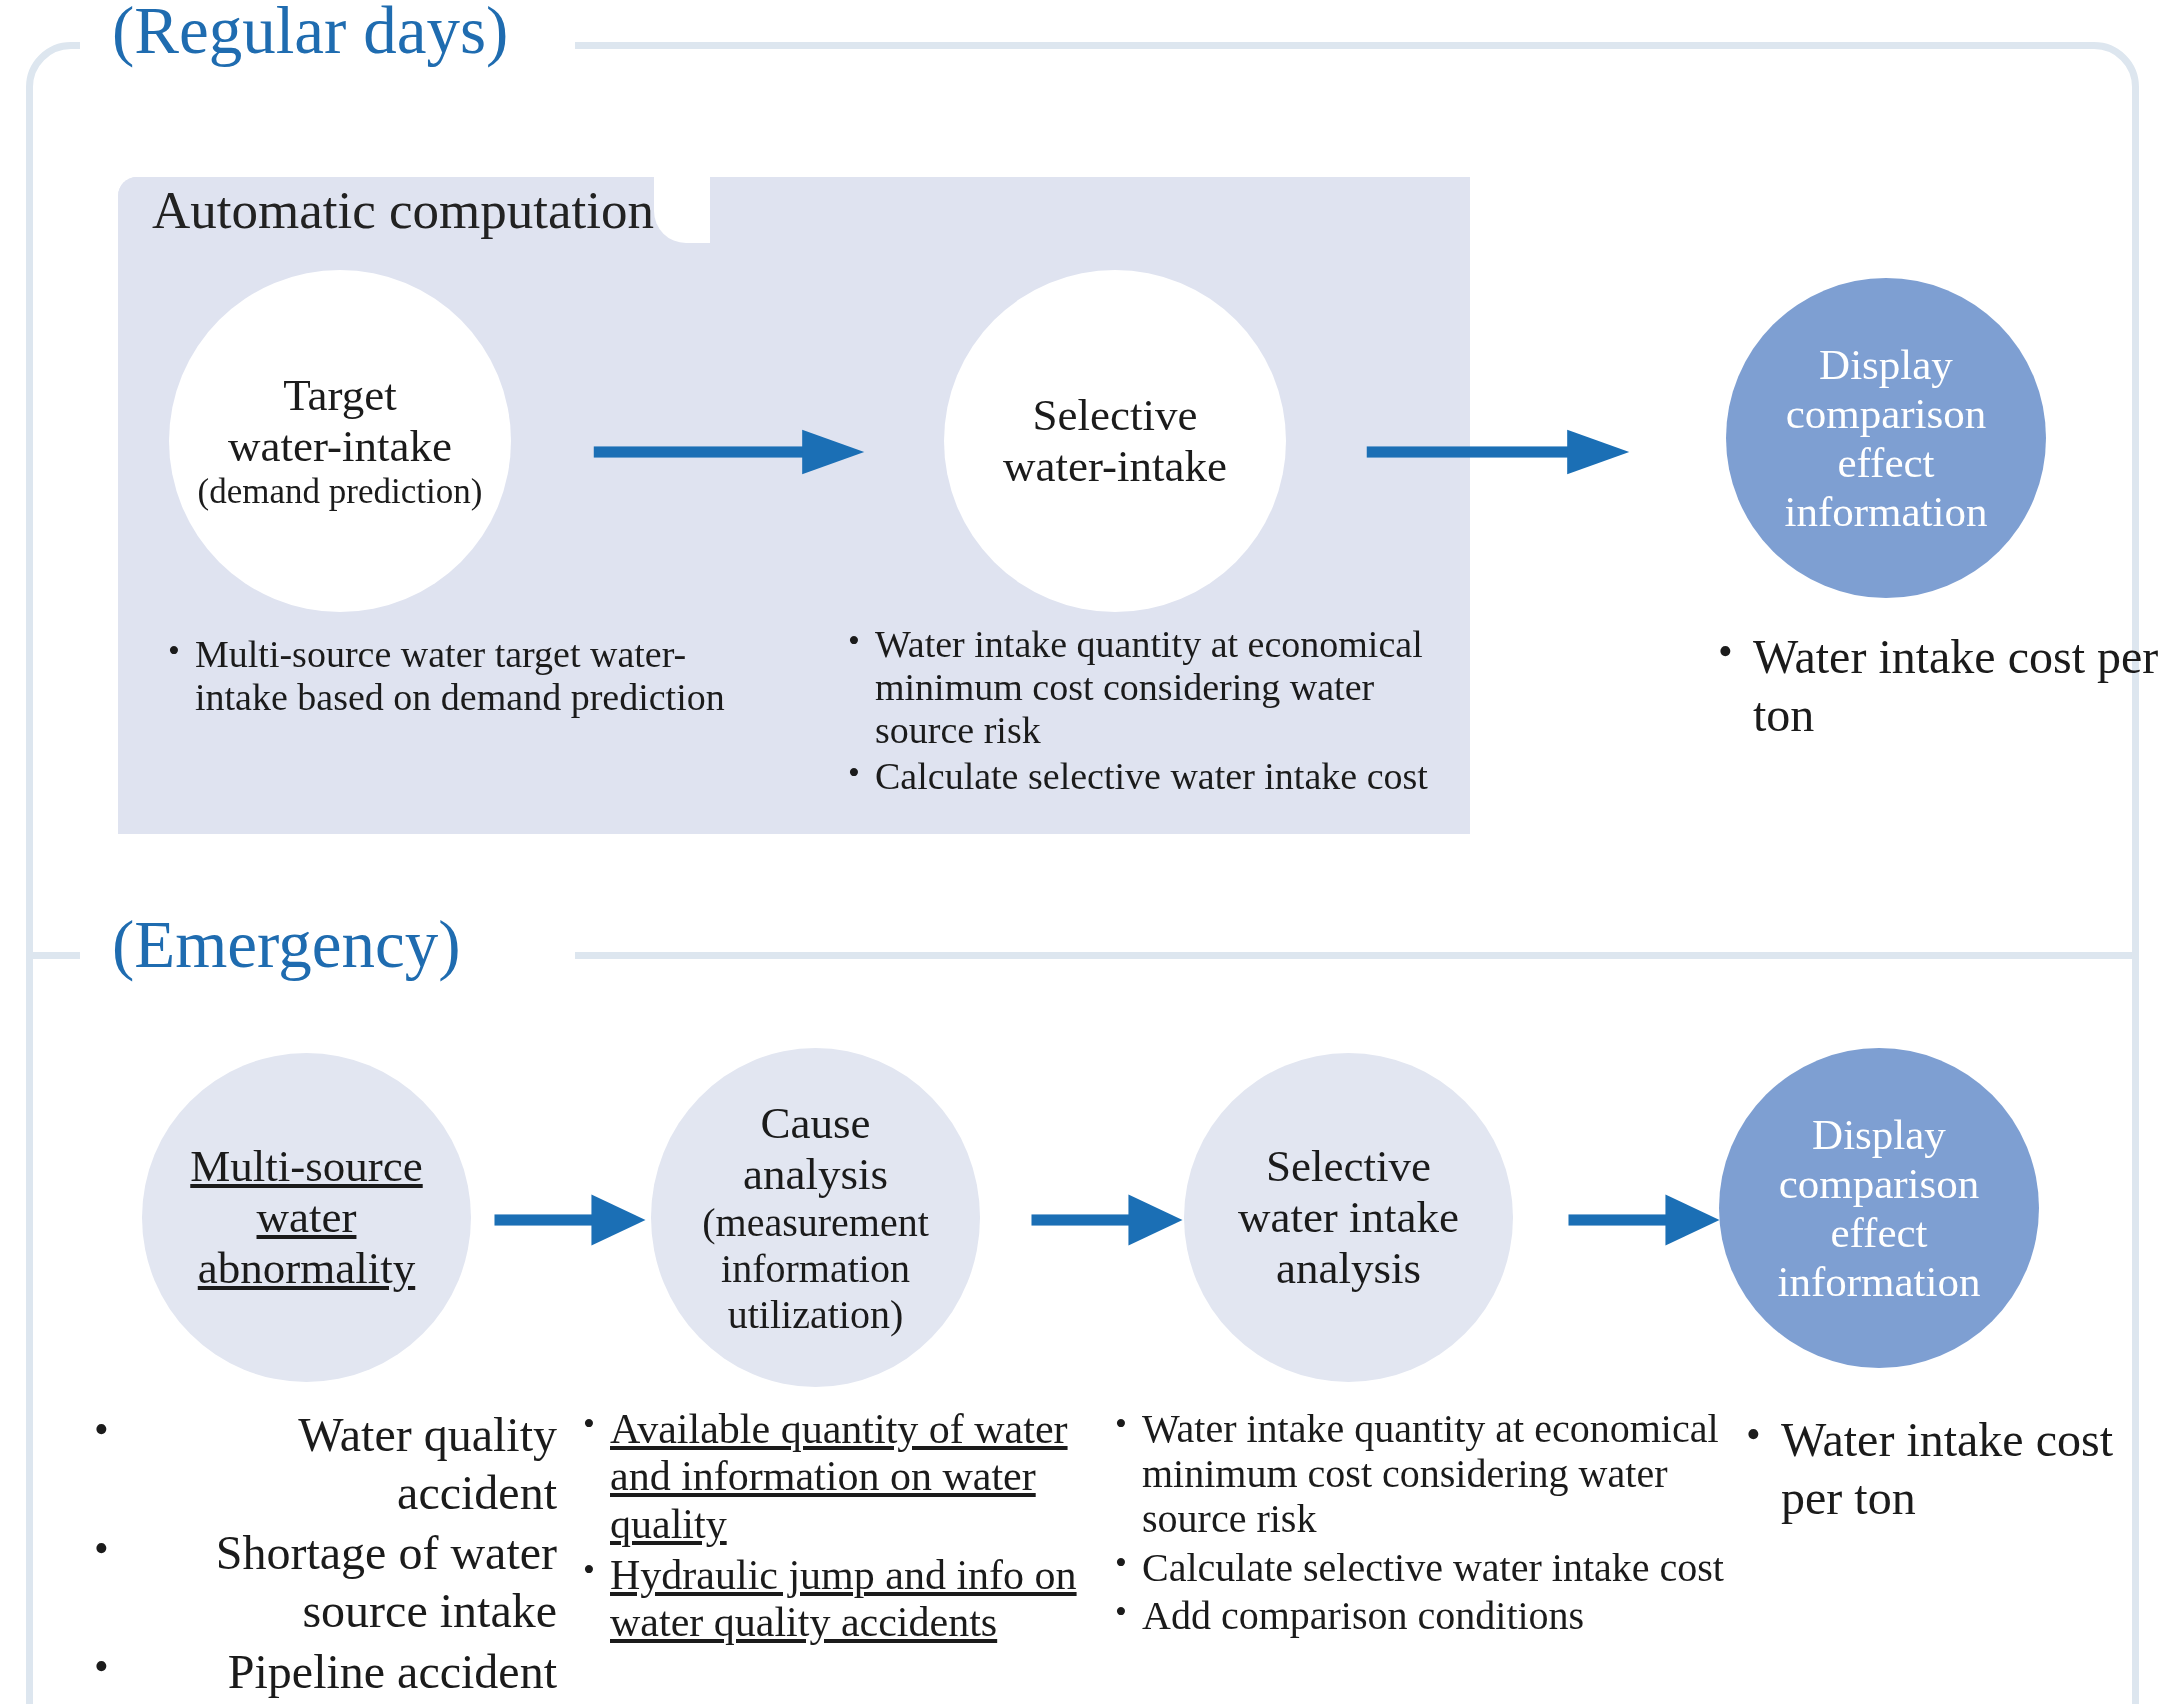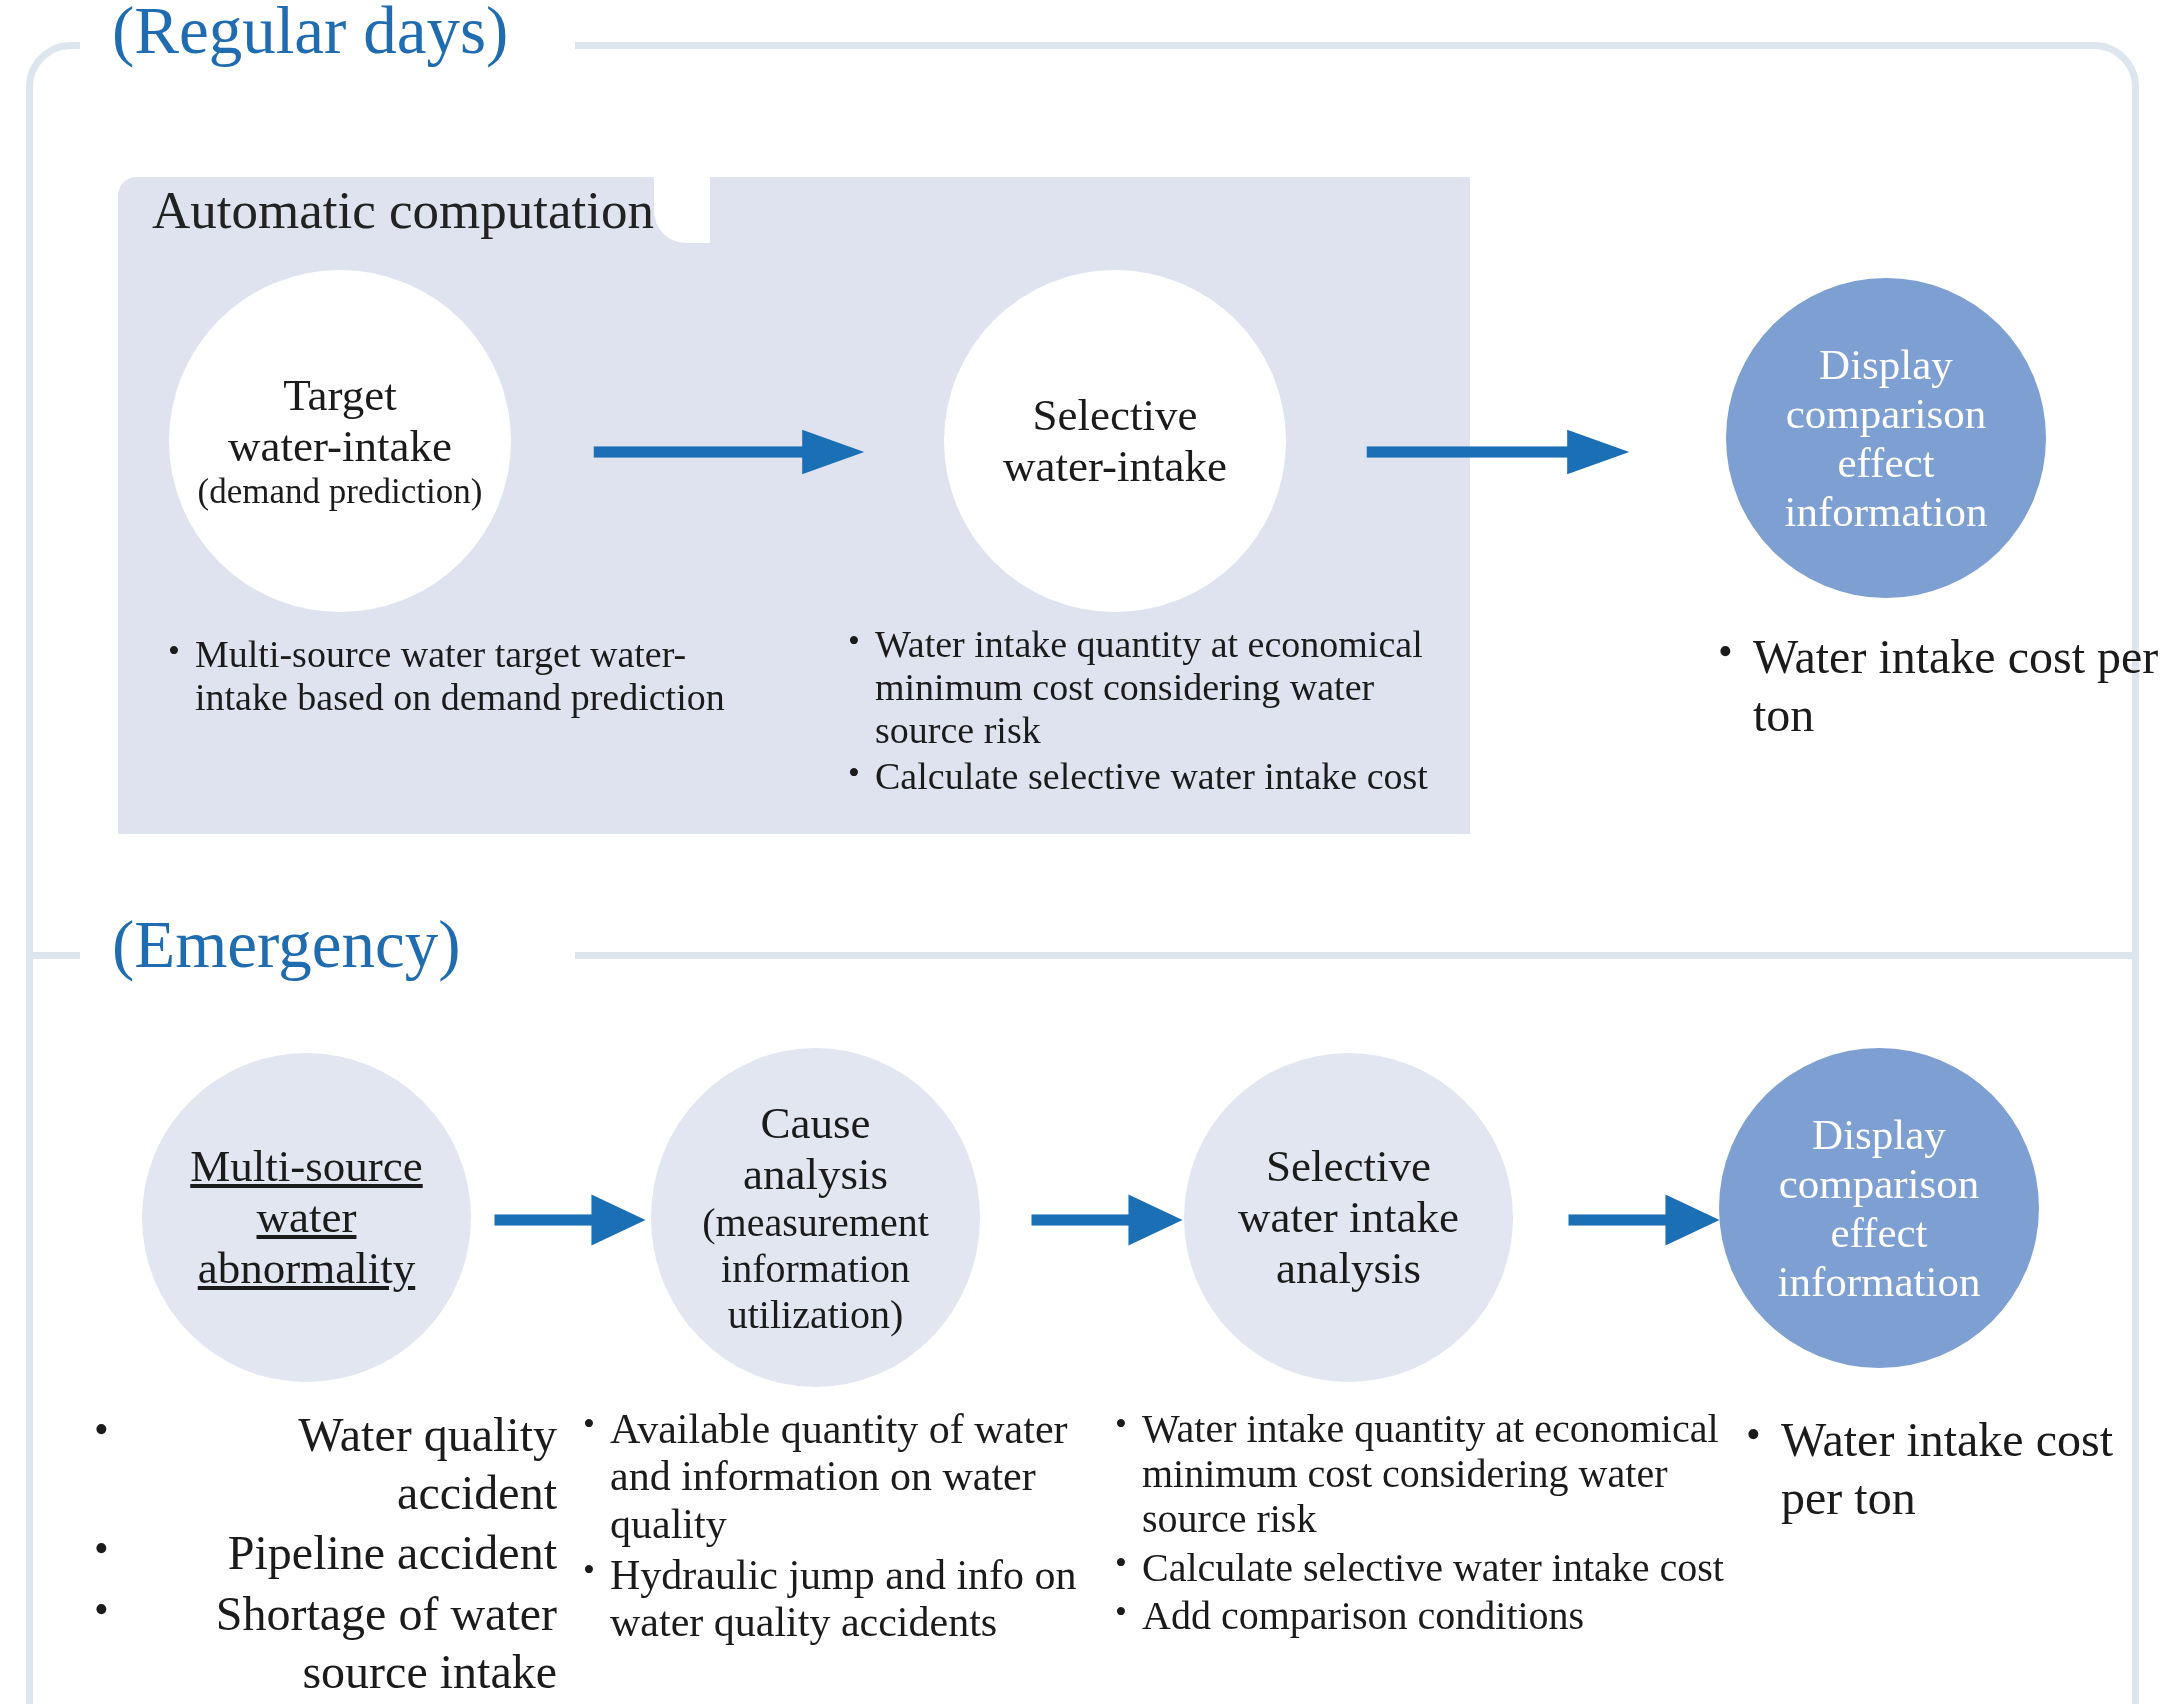--- a/index.html
+++ b/index.html
@@ -185,21 +185,21 @@
     left: 1184px; top: 1053px; width: 329px; height: 329px;
   }
   #circle-selanal .ln { font-size: 45px; }
 
   #circle-display-2 {
     left: 1719px; top: 1048px; width: 320px; height: 320px;
   }
   #circle-display-2 .ln { font-size: 43px; }
 
   #bullets-abn   { left: 94px;  top: 1406px; width: 463px; text-align: right; }
-  #bullets-cause { left: 583px;  top: 1406px; width: 519px; }
+  #bullets-cause { left: 583px;  top: 1406px; width: 519px; text-decoration: underline; }
   #bullets-sel2  { left: 1115px; top: 1406px; width: 623px; }
   #bullets-cost2 { left: 1746px; top: 1411px; width: 423px; }
 </style>
 </head>
 <body>
 
 <div id="outer-frame"></div>
 <div id="mid-divider"></div>
 
 <div class="frame-label-mask" style="left:80px;top:14.4px;width:495px;height:128px;"></div>
@@ -306,22 +306,22 @@
   <div class="label-lines">
     <span class="ln">Display</span>
     <span class="ln">comparison</span>
     <span class="ln">effect</span>
     <span class="ln">information</span>
   </div>
 </div>
 
 <div class="bullets" id="bullets-abn">
   <div class="bullet bullet-big">Water quality accident</div>
+  <div class="bullet bullet-big">Shortage of water source intake</div>
   <div class="bullet bullet-big">Pipeline accident</div>
-  <div class="bullet bullet-big">Shortage of water source intake</div>
 </div>
 
 <div class="bullets" id="bullets-cause">
   <div class="bullet" style="font-size:42px;">Available quantity of water and information on water quality</div>
   <div class="bullet" style="font-size:42px;">Hydraulic jump and info on water quality accidents</div>
 </div>
 
 <div class="bullets" id="bullets-sel2">
   <div class="bullet" style="font-size:40px;">Water intake quantity at economical minimum cost considering water source risk</div>
   <div class="bullet" style="font-size:40px;">Calculate selective water intake cost</div>

